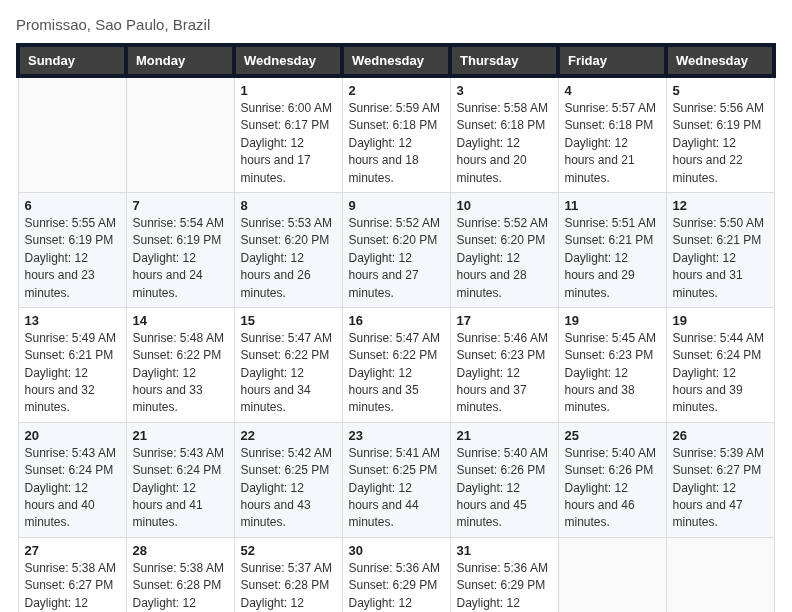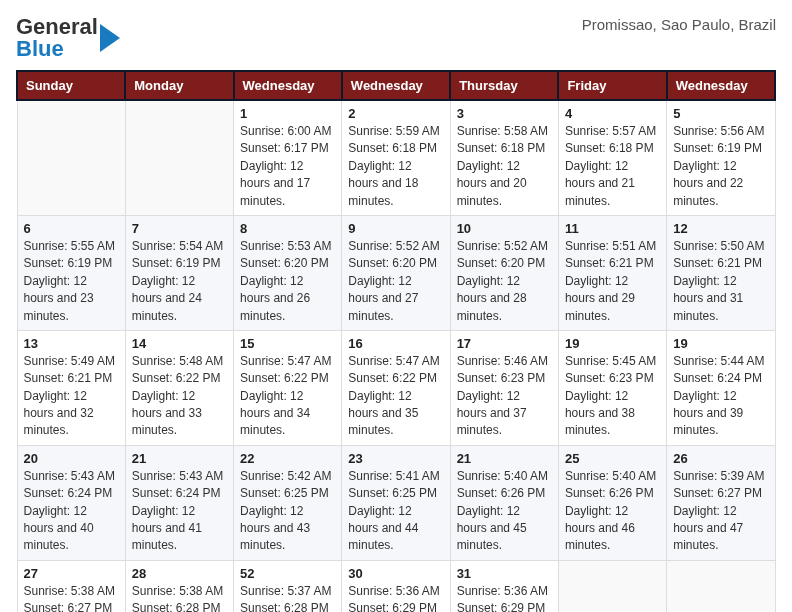--- a/index.html
+++ b/index.html
@@ -43,27 +43,27 @@
     .location {
       font-size: 15px;
       color: #555;
     }
     .calendar {
       width: 100%;
       border-collapse: collapse;
       border: 1px solid #ccc;
     }
     .calendar th {
-      background: #7f1d1d;
+      background: #404040;
       color: #fff;
       font-size: 13px;
       font-weight: bold;
       text-align: left;
       padding: 6px 8px;
-      border: 2px solid #0f172a;
+      border: 4px solid #0f172a;
     }
     .calendar td {
       vertical-align: top;
       padding: 5px 6px;
       border: 1px solid #ddd;
       font-size: 10.5px;
       color: #333;
       width: calc(100% / 7);
       min-height: 80px;
       background: #fff;
@@ -87,31 +87,20 @@
       line-height: 1.45;
     }
     .empty-cell {
       background: #f9f9f9 !important;
     }
   </style>
 </head>
 <body>
 
 <div class="header">
-  <div class="logo">
-    <div>
-      <span class="logo-text">
-        <span class="logo-general">General</span><br>
-        <span class="logo-blue">Blue</span>
-      </span>
-    </div>
-    <svg class="logo-icon" viewBox="0 0 20 28" xmlns="http://www.w3.org/2000/svg">
-      <polygon points="0,0 20,14 0,28" fill="#1a7abf"></polygon>
-    </svg>
-  </div>
   <div class="title-block">
     <div class="location">Promissao, Sao Paulo, Brazil</div>
   </div>
 </div>
 
 <table class="calendar">
   <thead>
     <tr>
     <th>Sunday</th>
         <th>Monday</th>

